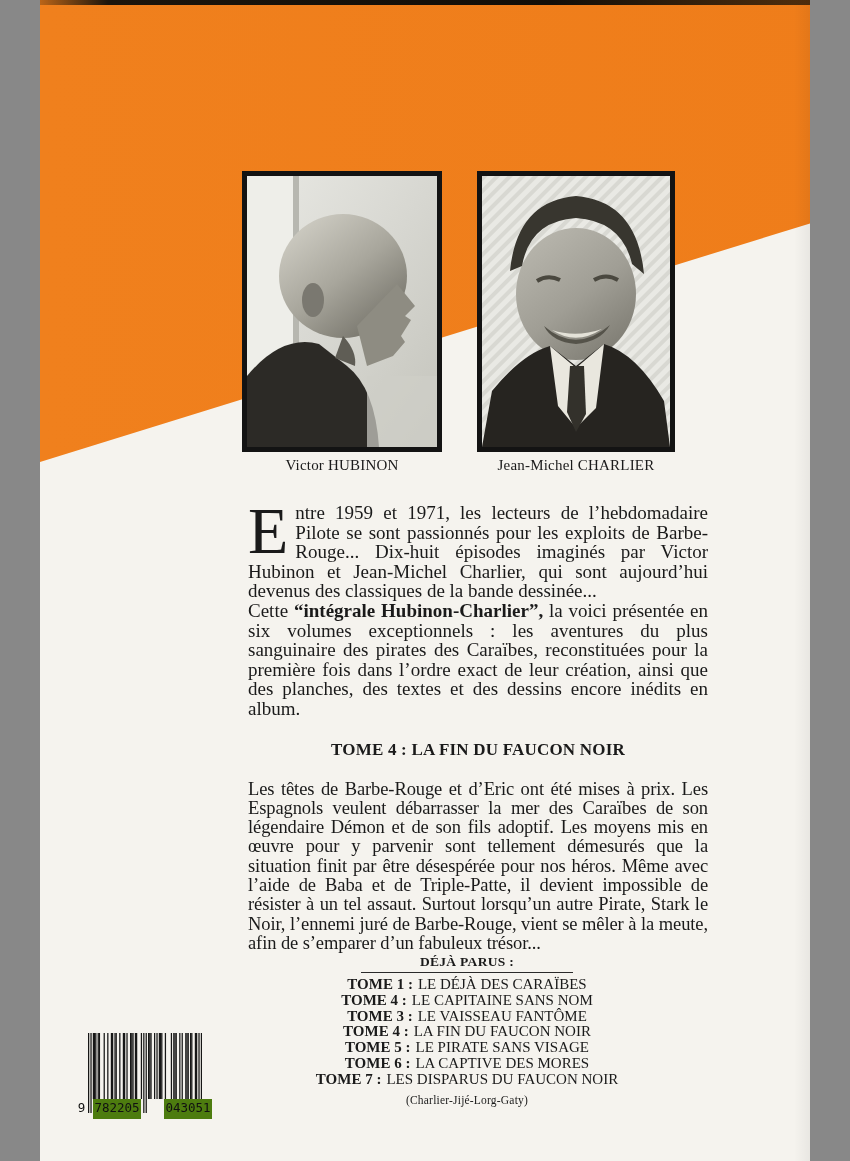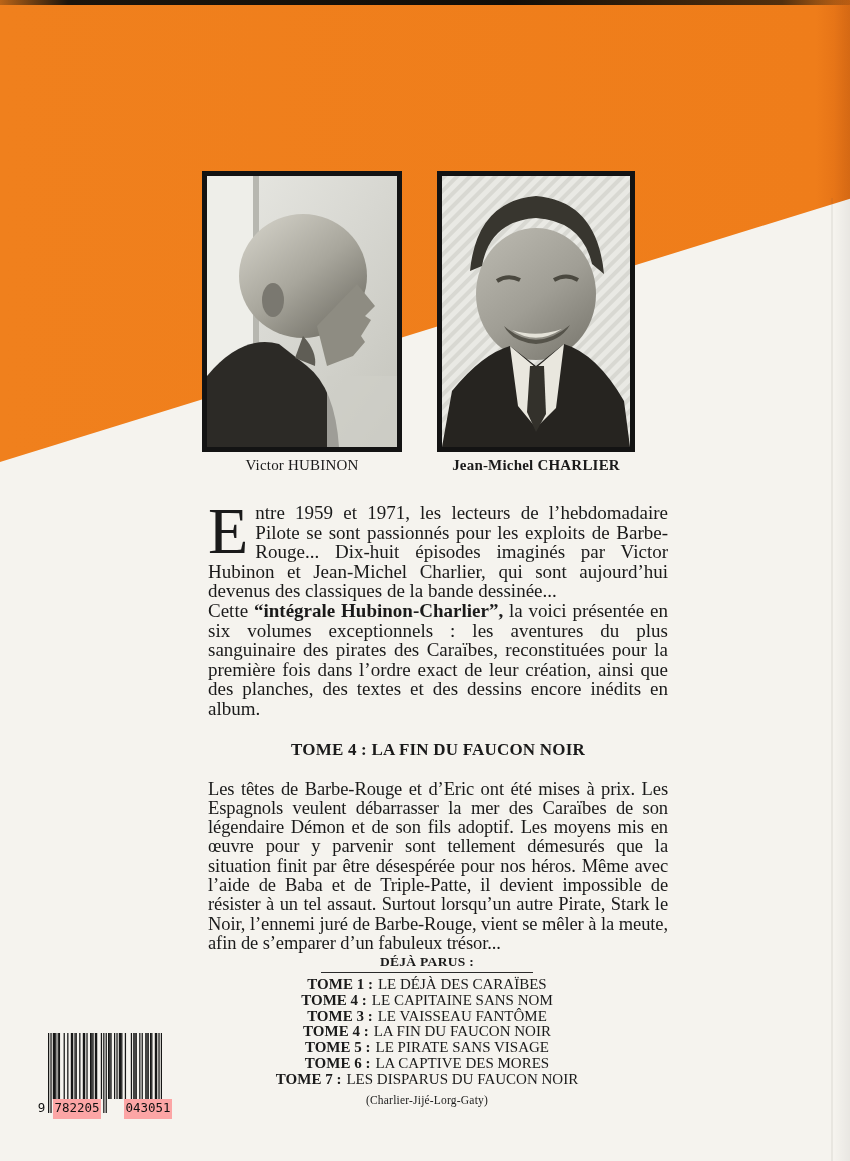--- a/index.html
+++ b/index.html
@@ -1,17 +1,17 @@
 <!DOCTYPE html>
 <html><head>
 <meta charset="utf-8">
 <style>
   html,body{margin:0;padding:0;background:#888;}
   .page{
-    position:relative;width:850px;height:1161px;margin:0 auto;
+    position:relative;width:770px;height:1161px;margin:0 auto;
     background:#f5f3ee;overflow:hidden;
     font-family:"Liberation Serif","DejaVu Serif",serif;color:#1a1a1a;
   }
   
   .orange-band{
     position:absolute;left:0;top:0;width:850px;height:462px;
     background:linear-gradient(to right,#f0801d 0%,#ef7d1a 96%,#e06e15 100%);
     clip-path:polygon(0 0,100% 0,100% 43%,0 100%);
   }
   
@@ -34,21 +34,21 @@
     border:5px solid #131313;background:#dcdcd6;
   }
   .photo svg{display:block;width:100%;height:100%;}
   .photo-1{left:202px;width:200px;}
   .photo-2{left:437px;width:198px;}
   .photo-caption{
     position:absolute;top:457px;text-align:center;
     font-size:15px;letter-spacing:.2px;
   }
   .caption-1{left:192px;width:220px;}
-  .caption-2{left:427px;width:218px;font-weight:bold;}
+  .caption-2{left:427px;width:218px;}
   
   .text-col{position:absolute;left:208px;top:503px;width:460px;}
   .text-col p{margin:0;font-size:19px;line-height:19.6px;text-align:justify;}
   .dropcap{
     float:left;font-size:66px;line-height:52px;padding:2px 7px 0 0;
     font-weight:normal;
   }
   .p-presentation{margin-top:1px;}
   .tome-heading{
     margin:21px 0 0 0;text-align:center;font-size:17px;font-weight:bold;
@@ -64,21 +64,21 @@
   .tomes-rule{width:212px;height:0;border-top:1.5px solid #2a2a2a;margin:2px auto 4px auto;}
   .tome-row{font-size:15px;line-height:15.8px;}
   .tome-label{font-weight:bold;margin-right:5px;margin-top:32px;}
   .tomes-credit{font-size:11.5px;margin-top:6px;letter-spacing:.2px;}
   
   .barcode{position:absolute;left:36px;top:1033px;width:128px;height:92px;}
   .barcode svg{position:absolute;left:12px;top:0;}
   .barcode-digits span{
     position:absolute;top:66px;height:20px;
     font-family:"DejaVu Sans Mono",monospace;font-size:12.5px;line-height:18px;
-    background:#fca5a5;text-align:center;color:#111;
+    background:#4d7c0f;text-align:center;color:#111;
   }
   .bc-9{left:0;width:11px;background:transparent !important;}
   .bc-g1{left:17px;width:48px;}
   .bc-g2{left:88px;width:48px;}
 </style>
 </head>
 <body>
 
 <div class="page">
 

